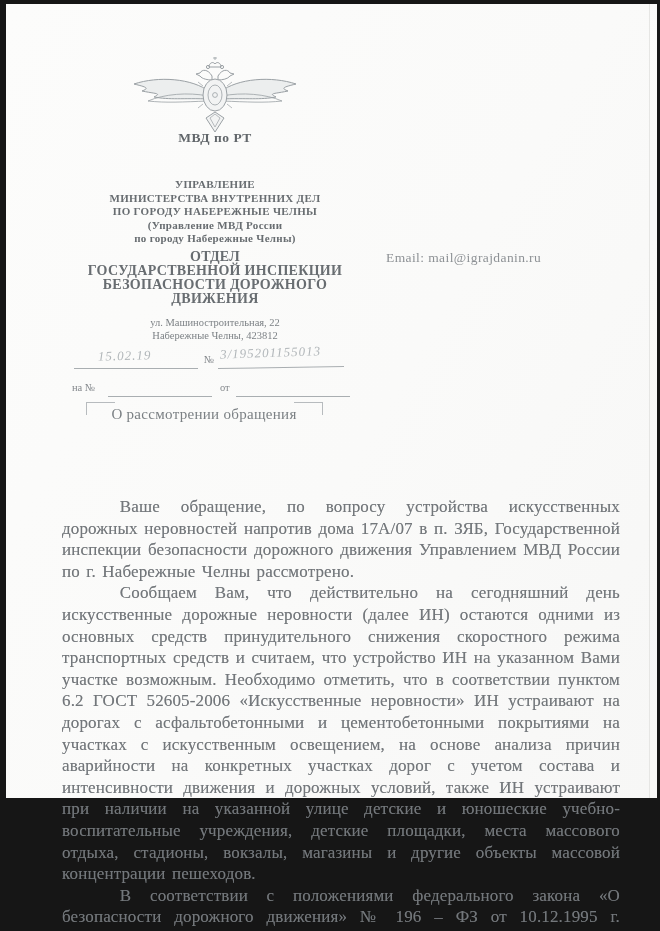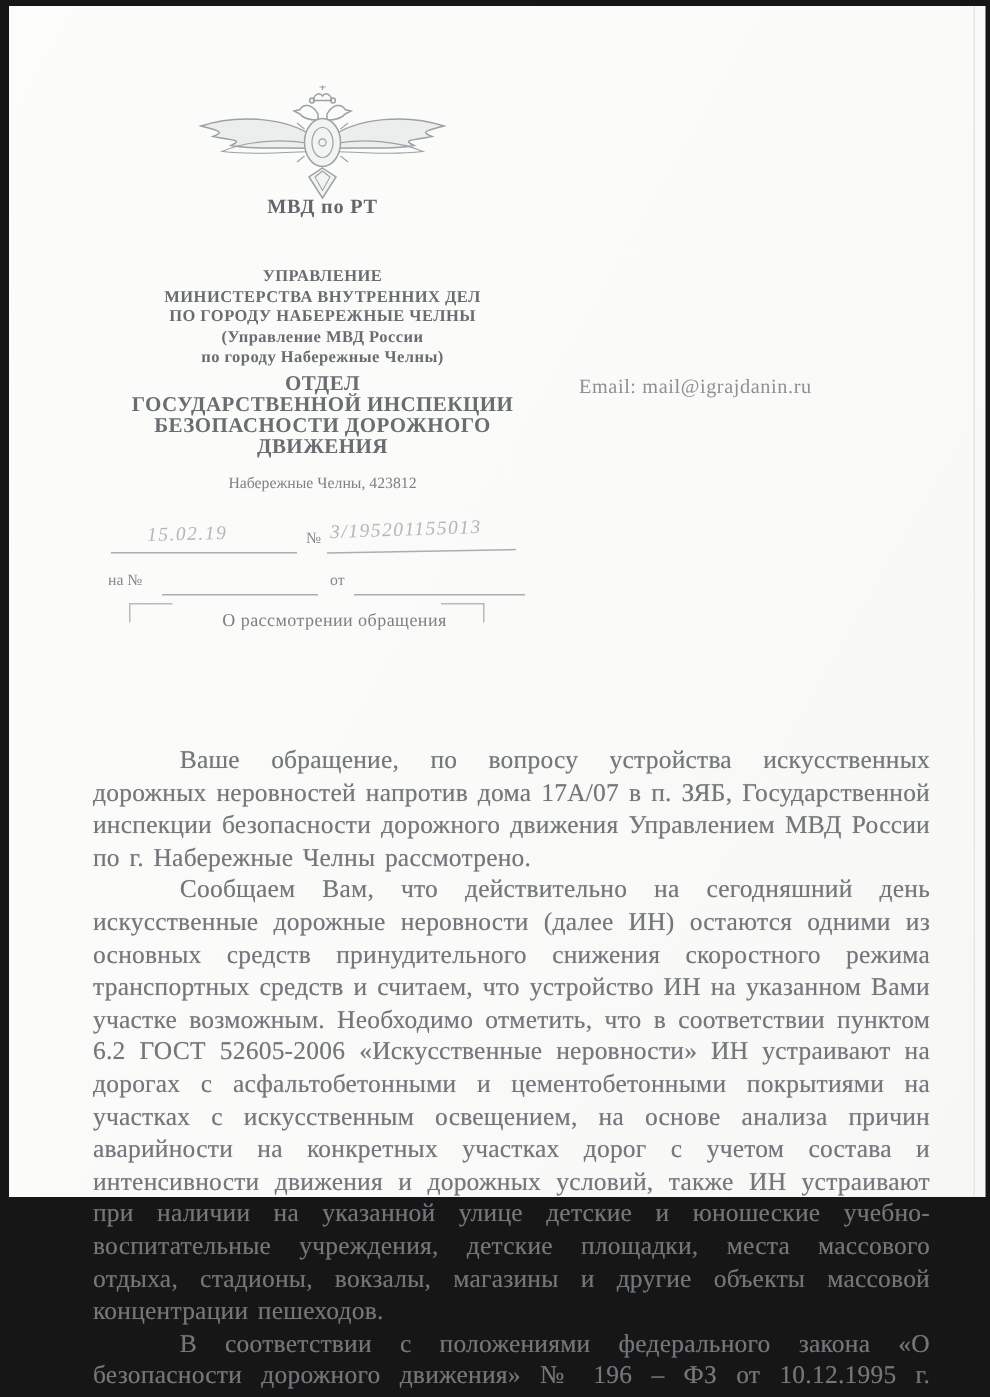--- a/index.html
+++ b/index.html
@@ -27,21 +27,21 @@
   .hand{
     font-style:italic;color:#b2b7ba;font-size:13px;letter-spacing:1px;
     white-space:nowrap;
   }
   .u-line{height:1px;background:#a9aeb1;}
   .printed-small{font-size:10.5px;color:#84888c;}
   .corner{height:12px;width:28px;}
   .corner-l{border-top:1px solid #b7bbbe;border-left:1px solid #b7bbbe;}
   .corner-r{border-top:1px solid #b7bbbe;border-right:1px solid #b7bbbe;}
   .subject{
-    font-size:12px;color:#7b8084;text-align:center;letter-spacing:0.3px;margin-left:19px;
+    font-size:15px;color:#7b8084;text-align:center;letter-spacing:0.3px;
   }
   .body-text{
     left:56px;top:456px;width:558px;color:#73777b;
     font-size:17px;line-height:21.6px;
     text-align:justify;
     letter-spacing:0.15px;word-spacing:2px;
     text-shadow:0 0 0.5px rgba(115,120,124,0.55);
     margin-top:36px;
   }
   .body-text p{margin:0;text-indent:3.4em;}
@@ -92,20 +92,21 @@
   </div>
 
   <div class="abs lh-col" style="top:246px;">
     <div class="caps dept-line">ОТДЕЛ</div>
     <div class="caps dept-line">ГОСУДАРСТВЕННОЙ ИНСПЕКЦИИ</div>
     <div class="caps dept-line">БЕЗОПАСНОСТИ ДОРОЖНОГО</div>
     <div class="caps dept-line">ДВИЖЕНИЯ</div>
   </div>
 
   <div class="abs lh-col" style="top:312px;">
+    <div class="addr-line">ул. Машиностроительная, 22</div>
     <div class="addr-line">Набережные Челны, 423812</div>
   </div>
 
   <div class="abs email" style="left:380px;top:246px;">
     <span>Email:</span>
     <span>mail@igrajdanin.ru</span>
   </div>
 
   <div class="abs hand" style="left:92px;top:344px;transform:rotate(-1.5deg);">15.02.19</div>
   <div class="abs u-line" style="left:68px;top:364px;width:124px;"></div>

